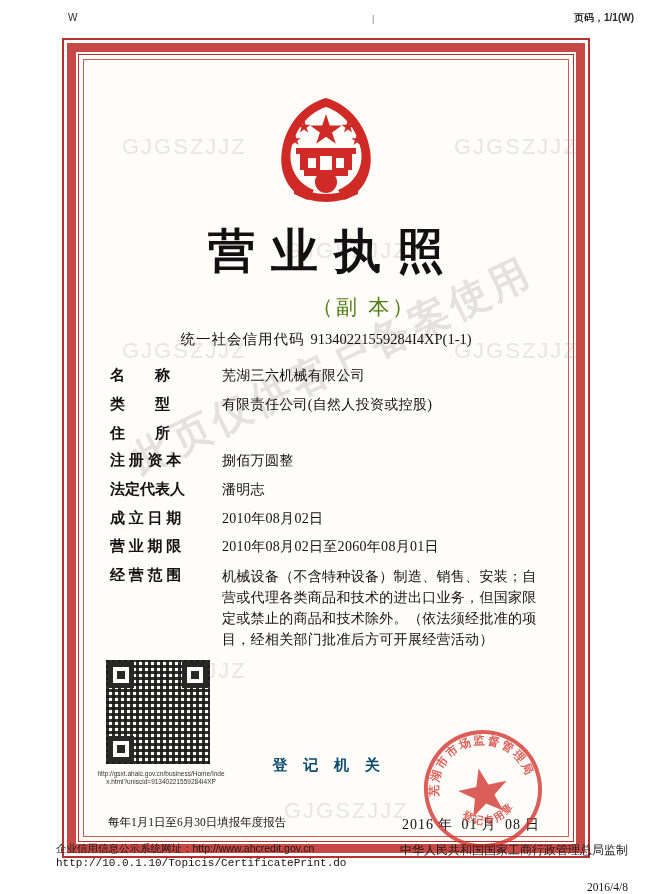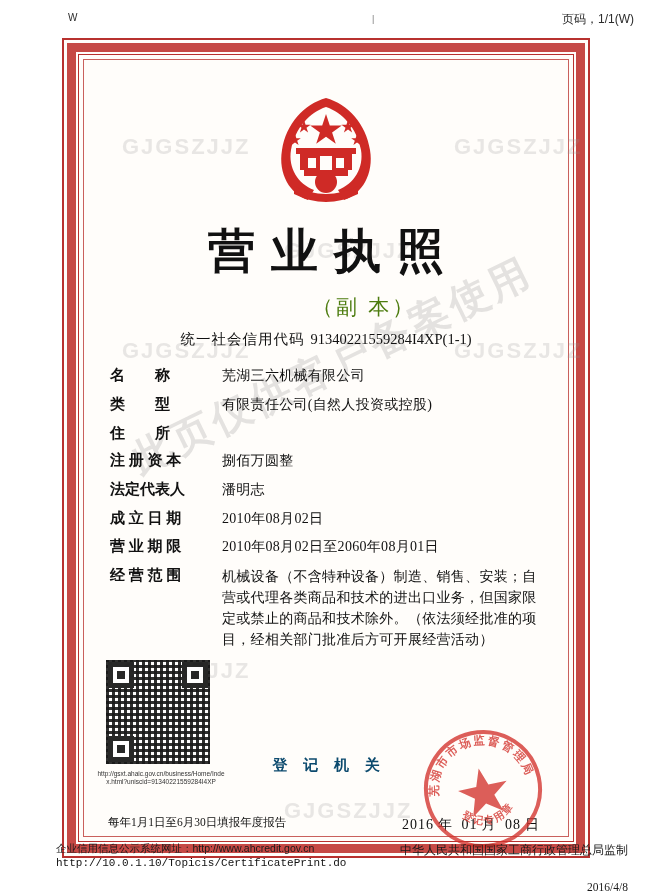--- a/index.html
+++ b/index.html
@@ -37,21 +37,22 @@
     position: absolute;
     left: 372px;
     top: 4px;
     font-size: 9px;
     color: #7a7a7a;
   }
   .print-header .right {
     position: absolute;
     right: 16px;
     top: 1px;
-    font-size: 12px;
+    font-size: 10px;
+    font-weight: bold;
   }
 
   
   .cert {
     position: absolute;
     left: 62px;
     top: 38px;
     width: 528px;
     height: 820px;
     background: #fffdfa;
@@ -94,21 +95,21 @@
     left: 21px; top: 21px; right: 21px; bottom: 21px;
     border: 1px solid #c9605c;
     box-sizing: border-box;
   }
 
   
   .wm {
     position: absolute;
     color: rgba(150,150,150,0.22);
     font-family: "Liberation Sans", sans-serif;
-    font-weight: bold;
+    font-weight: normal;
     letter-spacing: 2px;
     white-space: nowrap;
     pointer-events: none;
     user-select: none;
   }
   .wm1 { left: 60px;  top: 96px;  font-size: 22px; }
   .wm2 { left: 222px; top: 200px; font-size: 22px; }
   .wm3 { left: 392px; top: 96px;  font-size: 22px; }
   .wm4 { left: 60px;  top: 300px; font-size: 22px; }
   .wm5 { left: 392px; top: 300px; font-size: 22px; }

